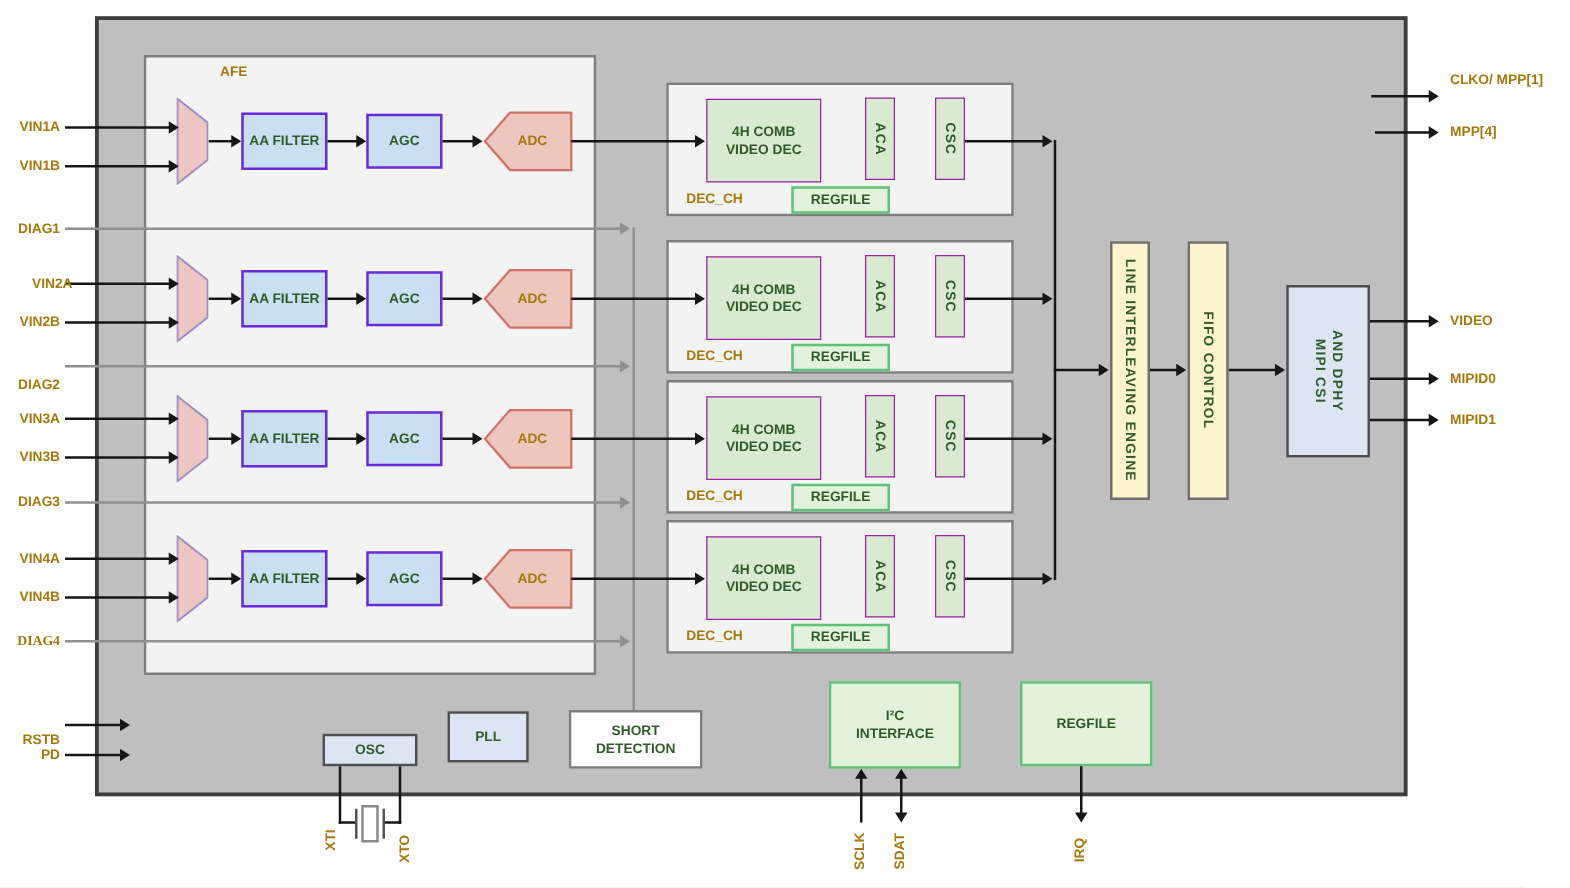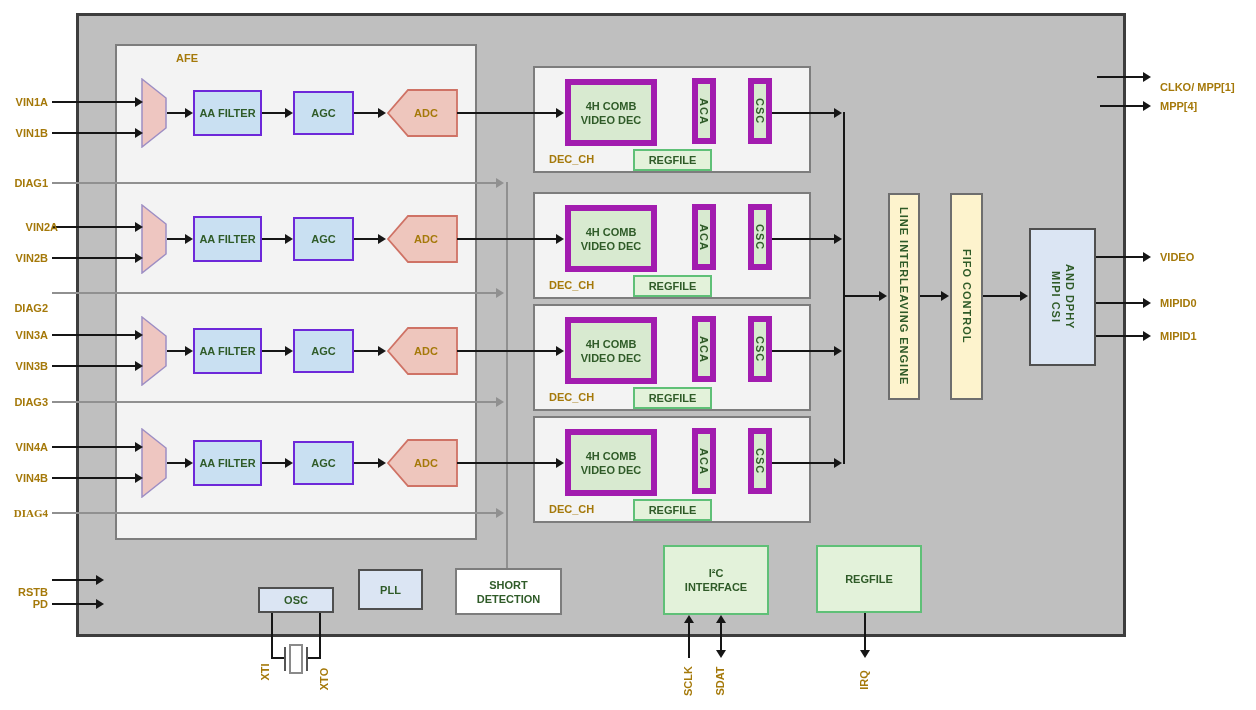--- a/index.html
+++ b/index.html
@@ -7,21 +7,21 @@
     position:relative;width:1256px;height:710px;background:#ffffff;
     font-family:"Liberation Sans", sans-serif;overflow:hidden;
   }
   .abs{position:absolute;}
   
   .chip{left:76px;top:13px;width:1050px;height:624px;background:#bfbfbf;border:3px solid #3d3d3d;box-sizing:border-box;z-index:1;}
   .panel{background:#f3f3f3;border:2px solid #7d7d7d;box-sizing:border-box;z-index:2;}
   
   .box{box-sizing:border-box;z-index:4;display:flex;align-items:center;justify-content:center;text-align:center;}
   .box-blue{background:#c9e0f2;border:2px solid #6d28d9;}
-  .box-green{background:#d8ead0;border:6px solid #a21caf;}
+  .box-green{background:#d8ead0;border:1px solid #a21caf;}
   .box-green-bright{background:#e3f2da;border:2px solid #5fc077;}
   .box-yellow{background:#fdf3cd;border:2px solid #6e6e6e;}
   .box-lav{background:#dbe5f3;border:2px solid #4f4f4f;}
   .box-white{background:#ffffff;border:2px solid #7d7d7d;}
   
   .tg{color:#2f5b28;font-weight:bold;font-size:11px;line-height:14px;}
   .gold{color:#a5790a;font-weight:bold;font-size:11px;line-height:12px;}
   .pin-l{width:46px;text-align:right;z-index:6;}
   .pin-r{text-align:left;z-index:6;white-space:nowrap;}
   .vtext{writing-mode:vertical-lr;text-orientation:mixed;letter-spacing:1px;}
@@ -254,21 +254,21 @@
   <div class="abs gold pin-r" style="left:1160px;top:251px;">VIDEO</div>
   <div class="abs lh" style="left:1096px;top:302px;width:48px;"></div>
     <div class="abs ar" style="left:1143px;top:298px;"></div>
   <div class="abs gold pin-r" style="left:1160px;top:297px;">MIPID0</div>
   <div class="abs lh" style="left:1096px;top:335px;width:48px;"></div>
     <div class="abs ar" style="left:1143px;top:331px;"></div>
   <div class="abs gold pin-r" style="left:1160px;top:330px;">MIPID1</div>
 
   <div class="abs lh" style="left:1097px;top:76px;width:47px;"></div>
     <div class="abs ar" style="left:1143px;top:72px;"></div>
-  <div class="abs gold pin-r" style="left:1160px;top:81px;">CLKO/ MPP[1]</div>
+  <div class="abs gold pin-r" style="left:1160px;top:58px;">CLKO/ MPP[1]</div>
   <div class="abs lh" style="left:1100px;top:105px;width:44px;"></div>
     <div class="abs ar" style="left:1143px;top:101px;"></div>
   <div class="abs gold pin-r" style="left:1160px;top:100px;">MPP[4]</div>
 
   <div class="abs lh" style="left:52px;top:579px;width:45px;"></div>
     <div class="abs ar" style="left:96px;top:575px;"></div>
   <div class="abs lh" style="left:52px;top:603px;width:45px;"></div>
     <div class="abs ar" style="left:96px;top:599px;"></div>
 
   <div class="abs box box-lav tg" style="left:258px;top:587px;width:76px;height:26px;">OSC</div>

